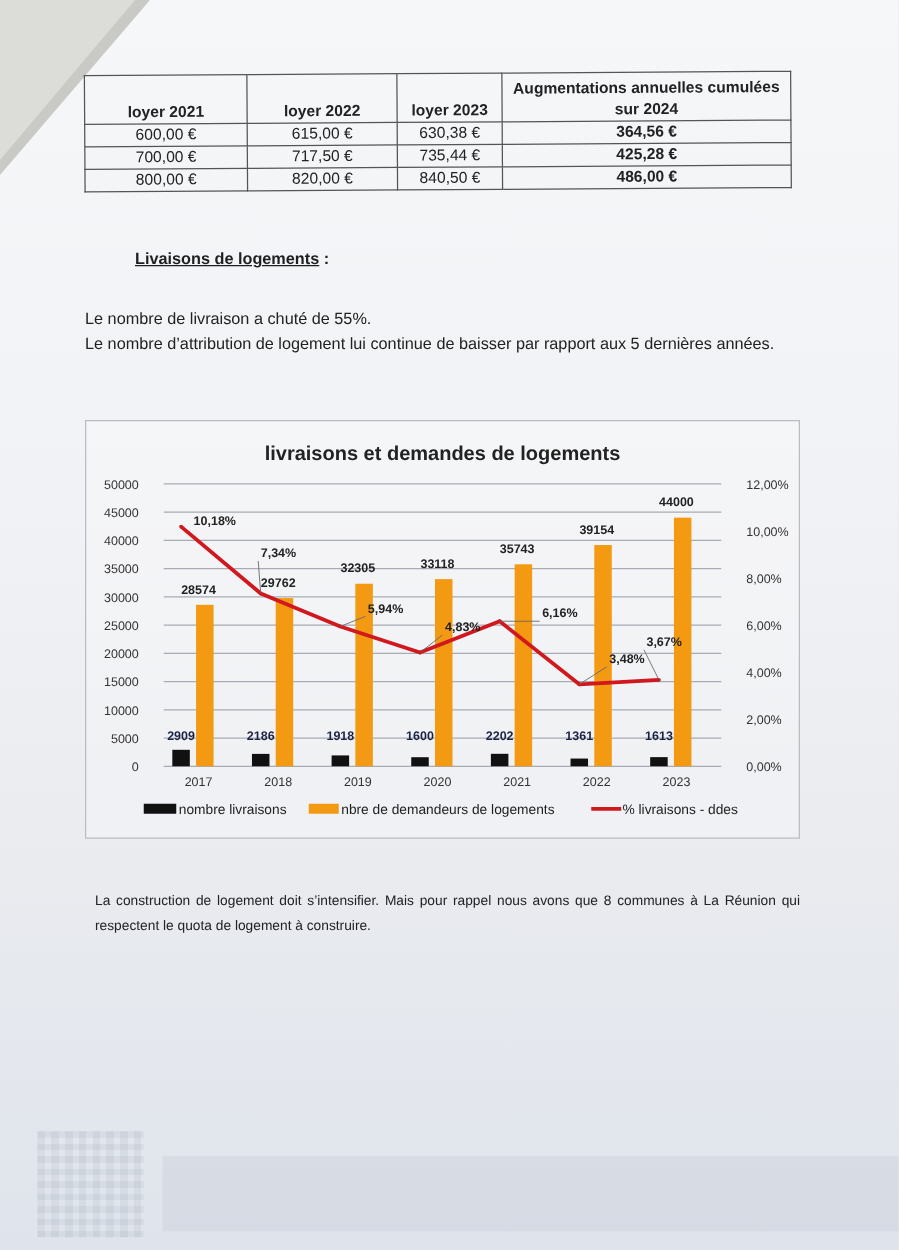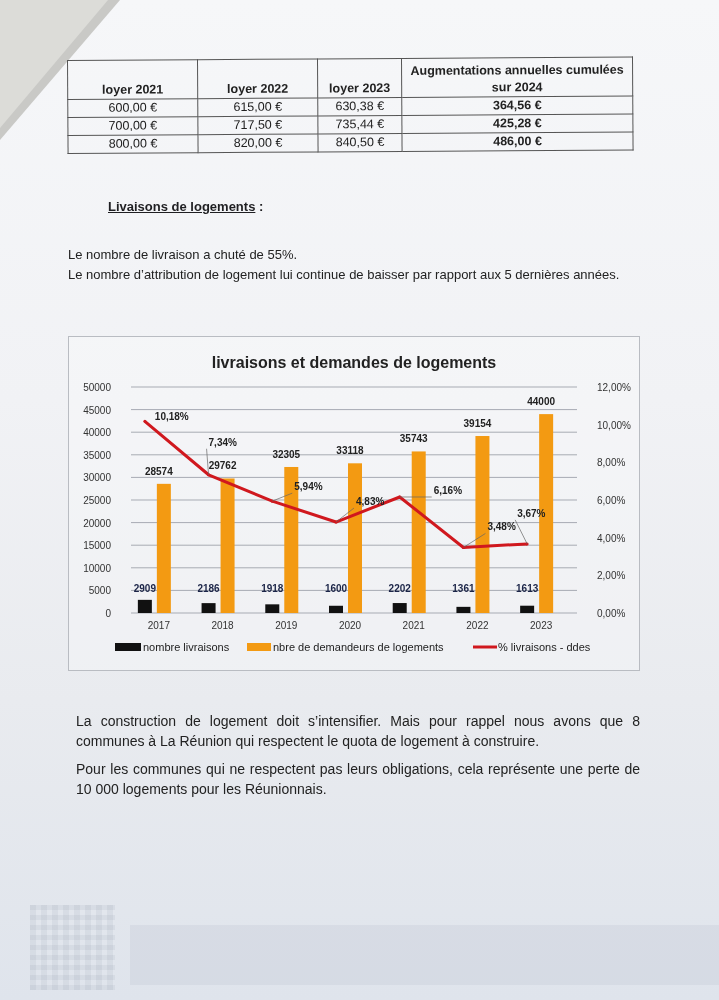--- a/index.html
+++ b/index.html
@@ -45,21 +45,21 @@
     .para {
       position: absolute; left: 68px; width: 570px; font-size: 13px; line-height: 20px; color: #222;
     }
     
     .chart-frame {
       position: absolute; left: 68px; top: 336px; width: 570px; height: 333px;
       border: 1px solid #b9bcc2; background: rgba(255,255,255,0.25);
     }
     #chart { position: absolute; left: 0; top: 0; }
     .bottom-text {
-      position: absolute; left: 76px; width: 564px; font-size: 14px; line-height: 20px; color: #222;
+      position: absolute; left: 76px; width: 564px; font-size: 11px; line-height: 20px; color: #222;
     }
     .justify { text-align: justify; text-align-last: left; }
     .ghost-qr {
       position: absolute; left: 30px; top: 905px; width: 85px; height: 85px;
       background:
         repeating-linear-gradient(90deg, rgba(150,160,175,0.18) 0 6px, transparent 6px 11px),
         repeating-linear-gradient(0deg, rgba(150,160,175,0.18) 0 5px, transparent 5px 10px);
       opacity: 0.8;
     }
     .ghost-band {
@@ -207,17 +207,16 @@
         <rect x="46" y="306" width="26" height="8" fill="#111111"></rect>
         <text x="74" y="314" font-size="11" fill="#222" font-family="&quot;Liberation Sans&quot;, &quot;DejaVu Sans&quot;, sans-serif">nombre livraisons</text>
         <rect x="178" y="306" width="24" height="8" fill="#f39a12"></rect>
         <text x="204" y="314" font-size="11" fill="#222" font-family="&quot;Liberation Sans&quot;, &quot;DejaVu Sans&quot;, sans-serif">nbre de demandeurs de logements</text>
         <line x1="404" x2="428" y1="310" y2="310" stroke="#d0181e" stroke-width="3"></line>
         <text x="429" y="314" font-size="11" fill="#222" font-family="&quot;Liberation Sans&quot;, &quot;DejaVu Sans&quot;, sans-serif">% livraisons - ddes</text>
       </svg>
   </div>
 
   <div class="bottom-text justify" style="top:711px;">La construction de logement doit s’intensifier. Mais pour rappel nous avons que 8 communes à La Réunion qui respectent le quota de logement à construire.</div>
-  <div class="bottom-text justify" style="top:759px;">Pour les communes qui ne respectent pas leurs obligations, cela représente une perte de 10 000 logements pour les Réunionnais.</div>
 
   <div class="ghost-qr"></div>
   <div class="ghost-band"></div>
 </div>
 
 </body></html>

